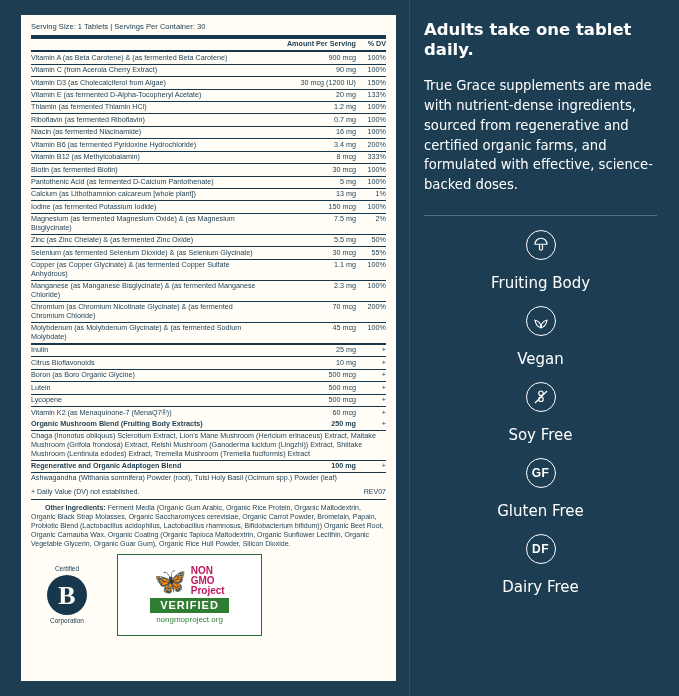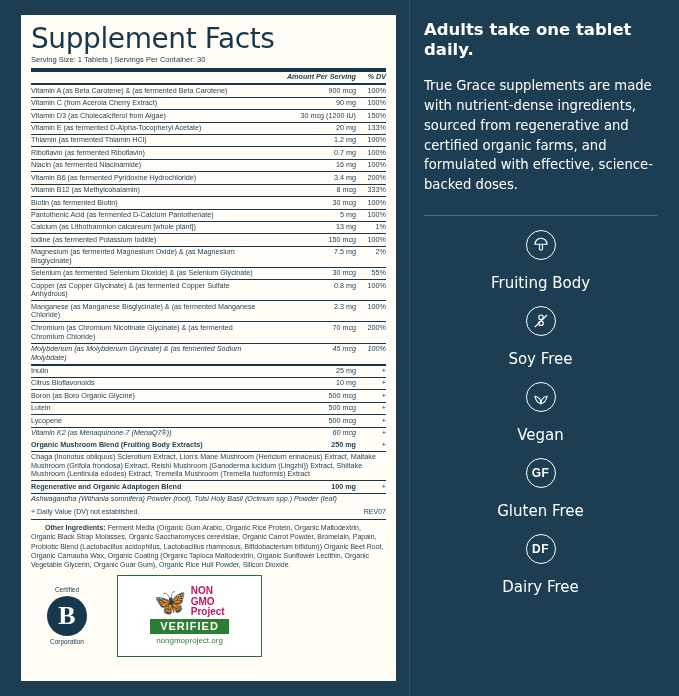--- a/index.html
+++ b/index.html
@@ -48,21 +48,21 @@
   .rule-med   { height: 2px; background: #17384c; margin: 0; }
 
   table.nutri { width: 100%; border-collapse: collapse; }
   table.nutri td {
     padding: 1.4px 0 1.4px 0;
     vertical-align: top;
     border-bottom: 0.5px solid #17384c;
     font-size: 7.2px;
     line-height: 1.2;
   }
-  table.nutri tr:last-child td { border-bottom: none; font-style: italic; }
+  table.nutri tr:last-child td { border-bottom: none; }
   td.name { text-align: left; padding-right: 4px; }
   td.amt  { text-align: right; white-space: nowrap; padding-right: 6px; width: 92px; }
   td.dv   { text-align: right; white-space: nowrap; width: 30px; }
   .hdr-row td { border-bottom: none; font-size: 7.2px; padding-bottom: 1px; }
   .hdr-amt { text-align:right; font-weight:bold; }
   .hdr-dv  { text-align:right; font-weight:bold; }
   .bold { font-weight: bold; margin-left: 14px; }
   .note-block td {
     font-size: 7px;
     line-height: 1.25;
@@ -156,21 +156,20 @@
   .f-label { font-size: 15px; font-family: "DejaVu Sans", sans-serif; }
 </style>
 </head>
 <body>
 
 <div class="page">
 
   <div class="left">
     <div class="panel">
 
-      <div class="sf-title">Supplement Facts</div>
       <div class="serving">Serving Size: 1 Tablets | Servings Per Container: 30</div>
       <div class="rule-thick"></div>
 
       <table class="nutri">
         <tbody>
             <tr class="hdr-row">
           <td class="name"></td>
           <td class="amt hdr-amt">Amount Per Serving</td>
           <td class="dv hdr-dv">% DV</td>
         </tr>
@@ -244,27 +243,32 @@
               <td class="name">Iodine (as fermented Potassium Iodide)</td>
               <td class="amt">150 mcg</td>
               <td class="dv">100%</td>
             </tr>
             <tr>
               <td class="name">Magnesium (as fermented Magnesium Oxide) &amp; (as Magnesium Bisglycinate)</td>
               <td class="amt">7.5 mg</td>
               <td class="dv">2%</td>
             </tr>
             <tr>
+              <td class="name">Zinc (as Zinc Chelate) &amp; (as fermented Zinc Oxide)</td>
+              <td class="amt">5.5 mg</td>
+              <td class="dv">50%</td>
+            </tr>
+            <tr>
               <td class="name">Selenium (as fermented Selenium Dioxide) &amp; (as Selenium Glycinate)</td>
               <td class="amt">30 mcg</td>
               <td class="dv">55%</td>
             </tr>
             <tr>
               <td class="name">Copper (as Copper Glycinate) &amp; (as fermented Copper Sulfate Anhydrous)</td>
-              <td class="amt">0.8 mg</td>
+              <td class="amt">1.1 mg</td>
               <td class="dv">100%</td>
             </tr>
             <tr>
               <td class="name">Manganese (as Manganese Bisglycinate) &amp; (as fermented Manganese Chloride)</td>
               <td class="amt">2.3 mg</td>
               <td class="dv">100%</td>
             </tr>
             <tr>
               <td class="name">Chromium (as Chromium Nicotinate Glycinate) &amp; (as fermented Chromium Chloride)</td>
               <td class="amt">70 mcg</td>
@@ -377,37 +381,37 @@
             <svg width="18" height="18" viewBox="0 0 24 24" fill="none" stroke="#fff" stroke-width="1.6">
               <path d="M4 11a8 8 0 0 1 16 0z"></path>
               <path d="M10 11v6a2 2 0 0 0 4 0v-6"></path>
             </svg>
           </div>
           <div class="f-label">Fruiting Body</div>
         </div>
         <div class="feature">
           <div class="f-ico">
             <svg width="18" height="18" viewBox="0 0 24 24" fill="none" stroke="#fff" stroke-width="1.6">
+              <path d="M12 21c0-6 3-9 8-10-1 6-4 9-8 10z"></path>
+              <path d="M12 21c0-6-3-9-8-10 1 6 4 9 8 10z"></path>
+            </svg>
+          </div>
+          <div class="f-label">Vegan</div>
+        </div>
+        <div class="feature">
+          <div class="f-ico">
+            <svg width="18" height="18" viewBox="0 0 24 24" fill="none" stroke="#fff" stroke-width="1.6">
               <circle cx="12" cy="7" r="3"></circle>
               <circle cx="12" cy="15" r="3"></circle>
               <path d="M4 20 20 4"></path>
             </svg>
           </div>
           <div class="f-label">Soy Free</div>
         </div>
         <div class="feature">
-          <div class="f-ico">
-            <svg width="18" height="18" viewBox="0 0 24 24" fill="none" stroke="#fff" stroke-width="1.6">
-              <path d="M12 21c0-6 3-9 8-10-1 6-4 9-8 10z"></path>
-              <path d="M12 21c0-6-3-9-8-10 1 6 4 9 8 10z"></path>
-            </svg>
-          </div>
-          <div class="f-label">Vegan</div>
-        </div>
-        <div class="feature">
           <div class="f-ico">GF</div>
           <div class="f-label">Gluten Free</div>
         </div>
         <div class="feature">
           <div class="f-ico">DF</div>
           <div class="f-label">Dairy Free</div>
         </div>
       </div>
   </div>
 

